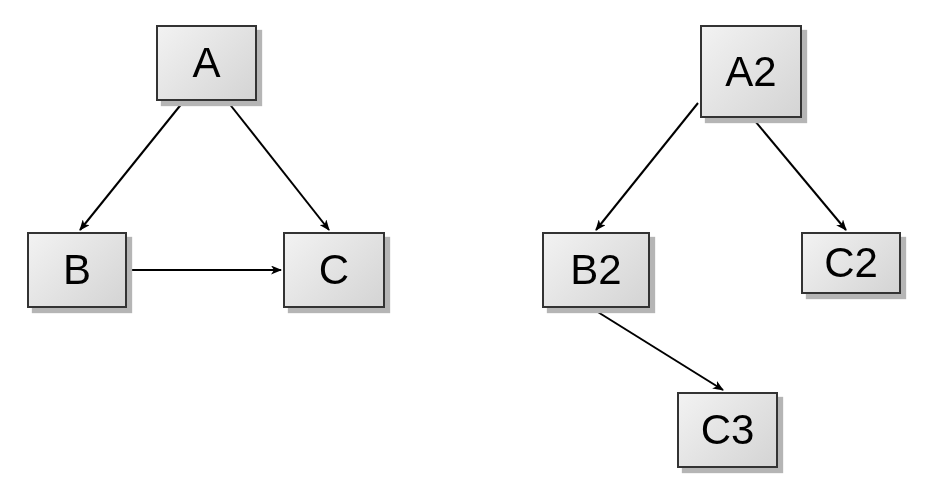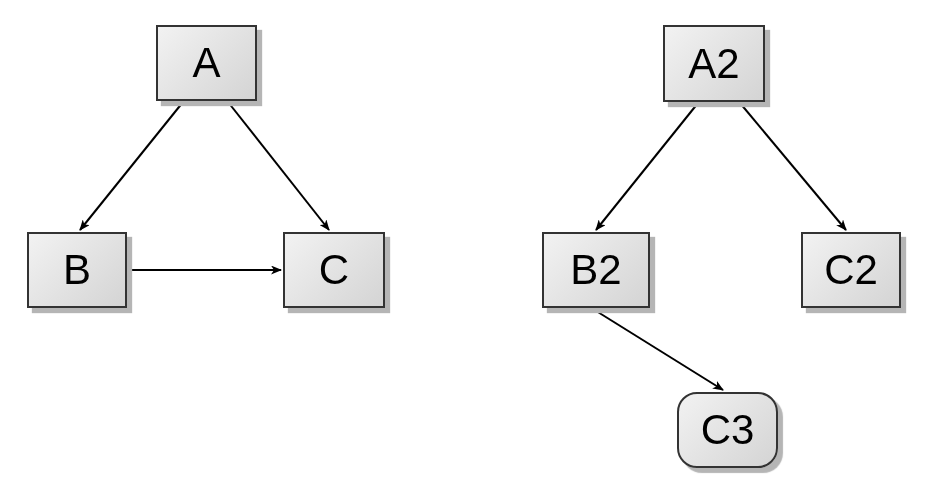--- a/index.html
+++ b/index.html
@@ -65,26 +65,26 @@
   <div id="nodes-layer">
       <div class="node" style="left: 156px; top: 25px; width: 101px; height: 76px;">
         <span class="node-label">A</span>
       </div>
       <div class="node" style="left: 27px; top: 232px; width: 100px; height: 76px;">
         <span class="node-label">B</span>
       </div>
       <div class="node" style="left: 283px; top: 232px; width: 102px; height: 76px;">
         <span class="node-label">C</span>
       </div>
-      <div class="node" style="left: 663px; top: 25px; width: 102px; height: 77px;">
+      <div class="node" style="left: 700px; top: 25px; width: 102px; height: 93px;">
         <span class="node-label">A2</span>
       </div>
       <div class="node" style="left: 542px; top: 232px; width: 108px; height: 76px;">
         <span class="node-label">B2</span>
       </div>
-      <div class="node" style="left: 801px; top: 232px; width: 100px; height: 76px;">
+      <div class="node" style="left: 801px; top: 232px; width: 100px; height: 62px;">
         <span class="node-label">C2</span>
       </div>
-      <div class="node" style="left: 677px; top: 392px; width: 101px; height: 76px; border-radius: 20px;">
+      <div class="node" style="left: 677px; top: 392px; width: 101px; height: 76px;">
         <span class="node-label">C3</span>
       </div>
     </div>
 </div>
 
 </body></html>

